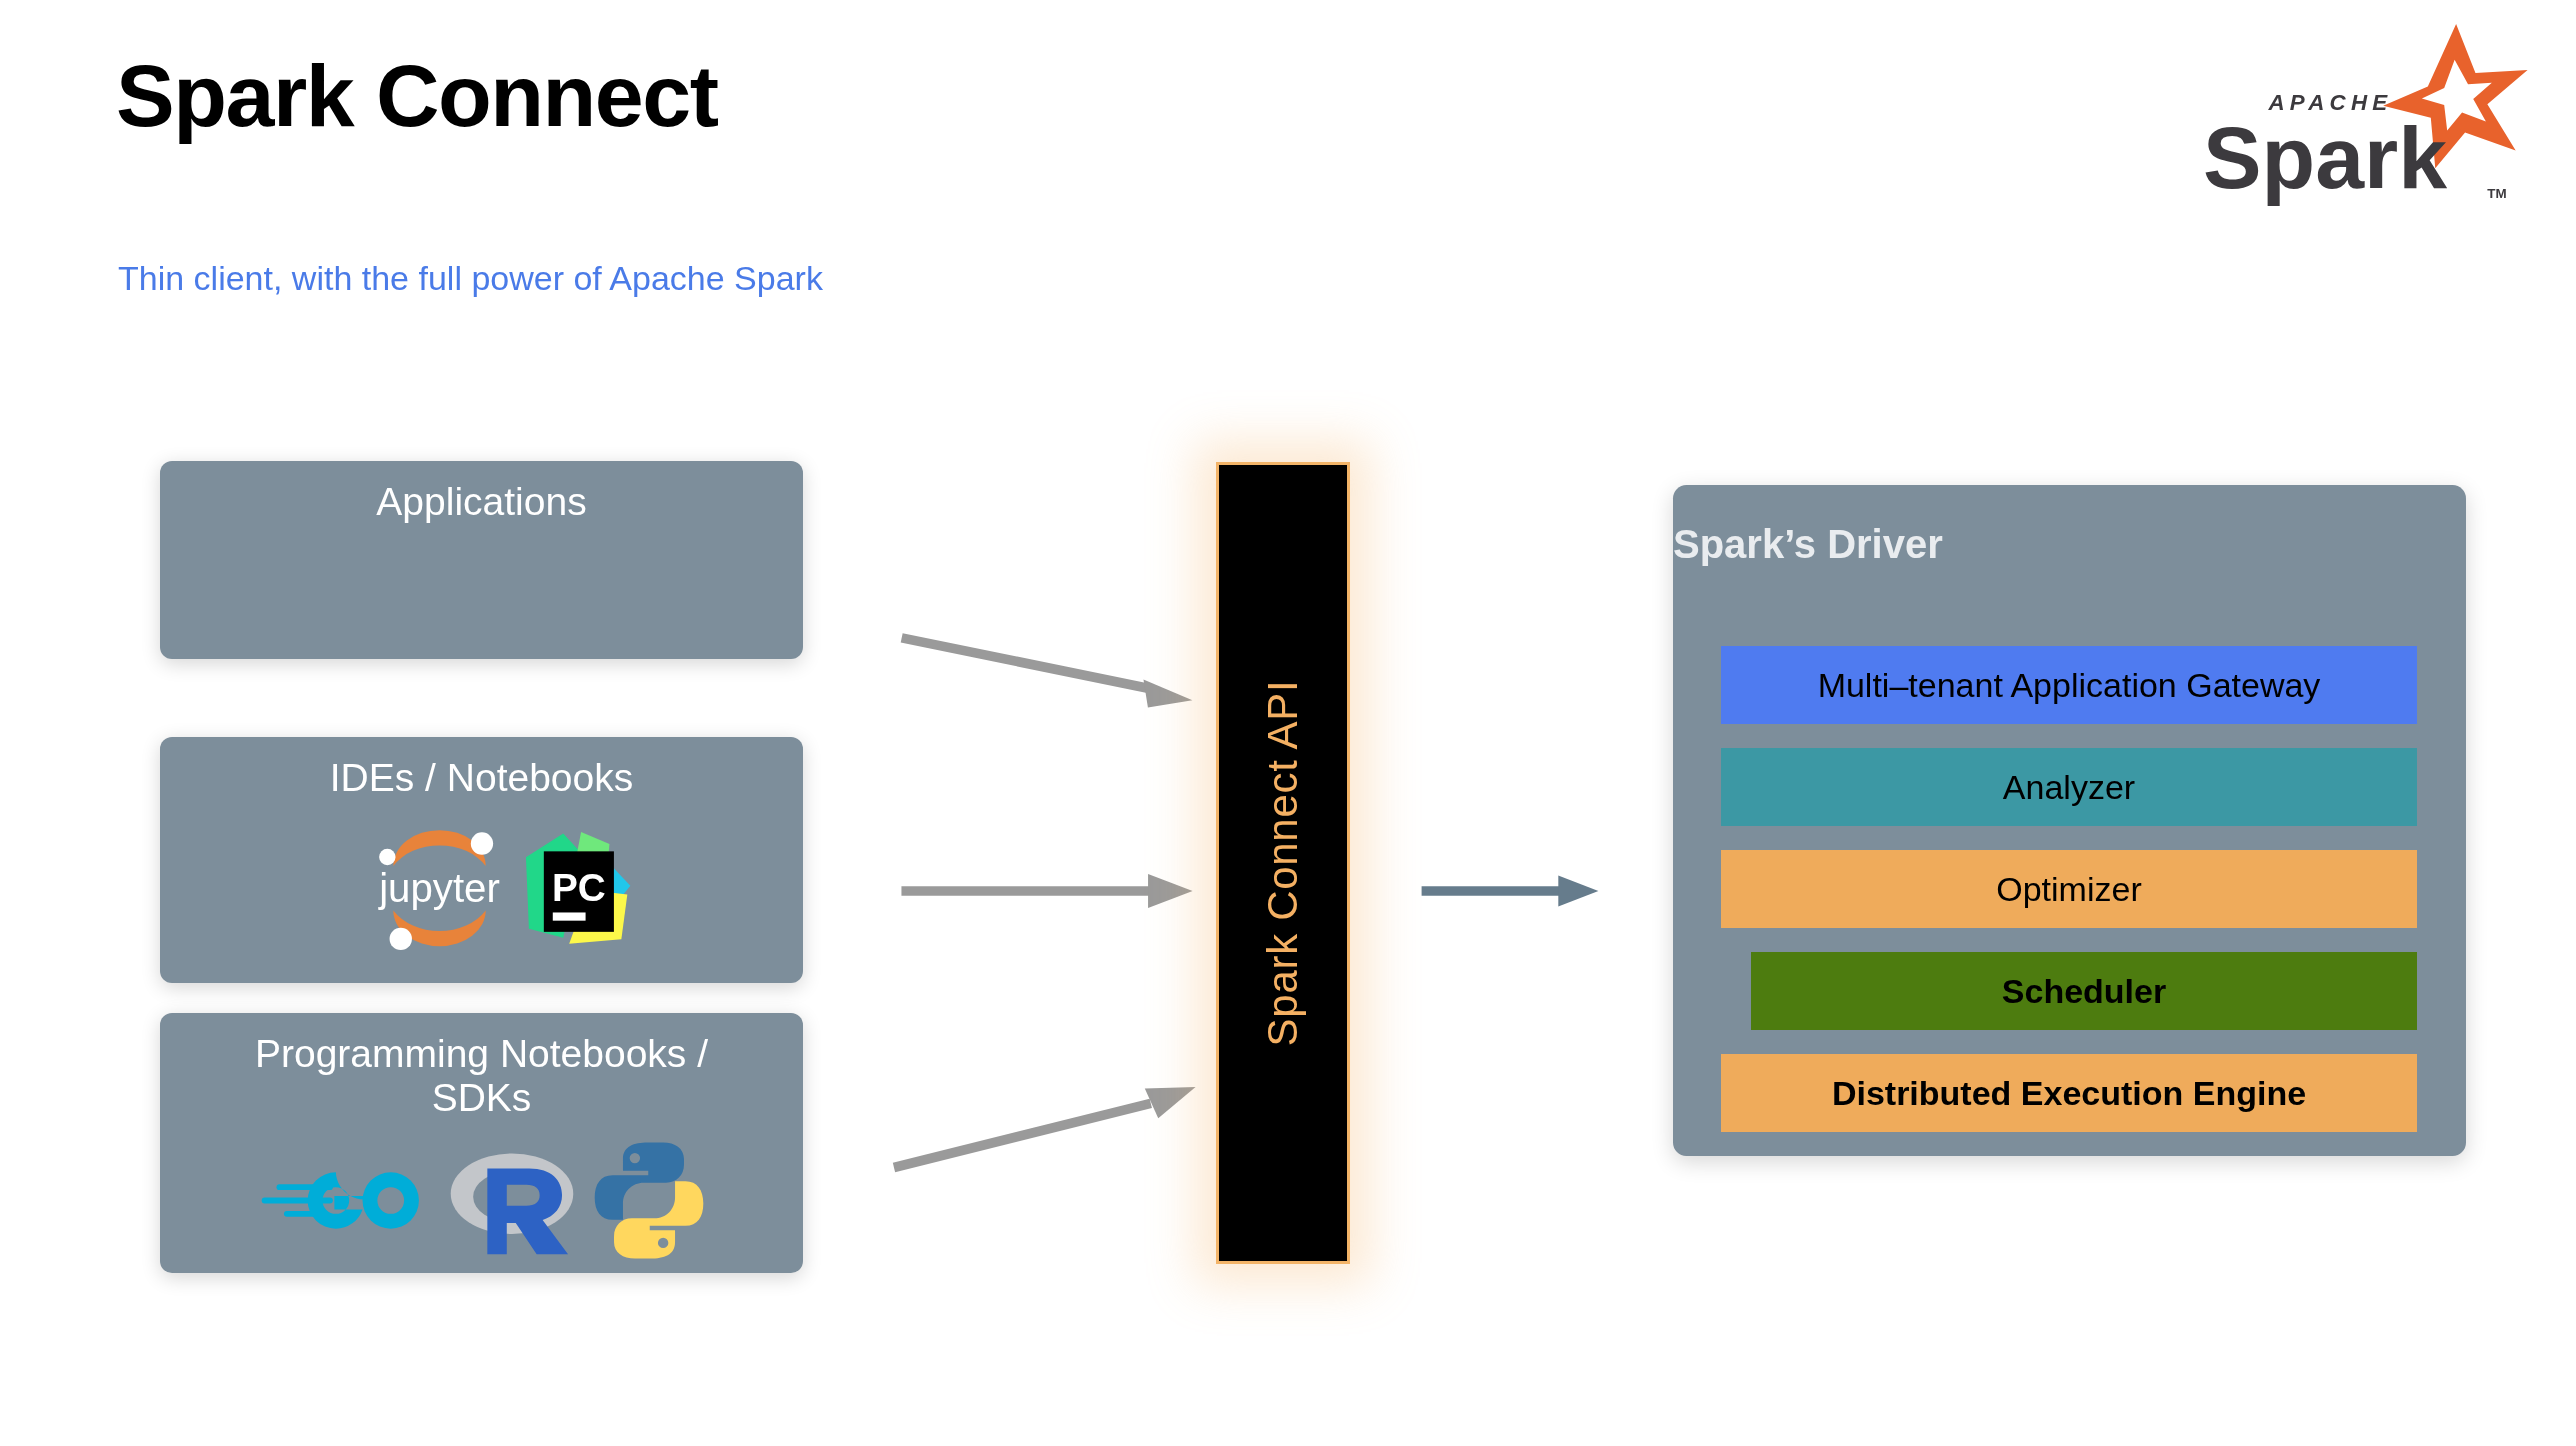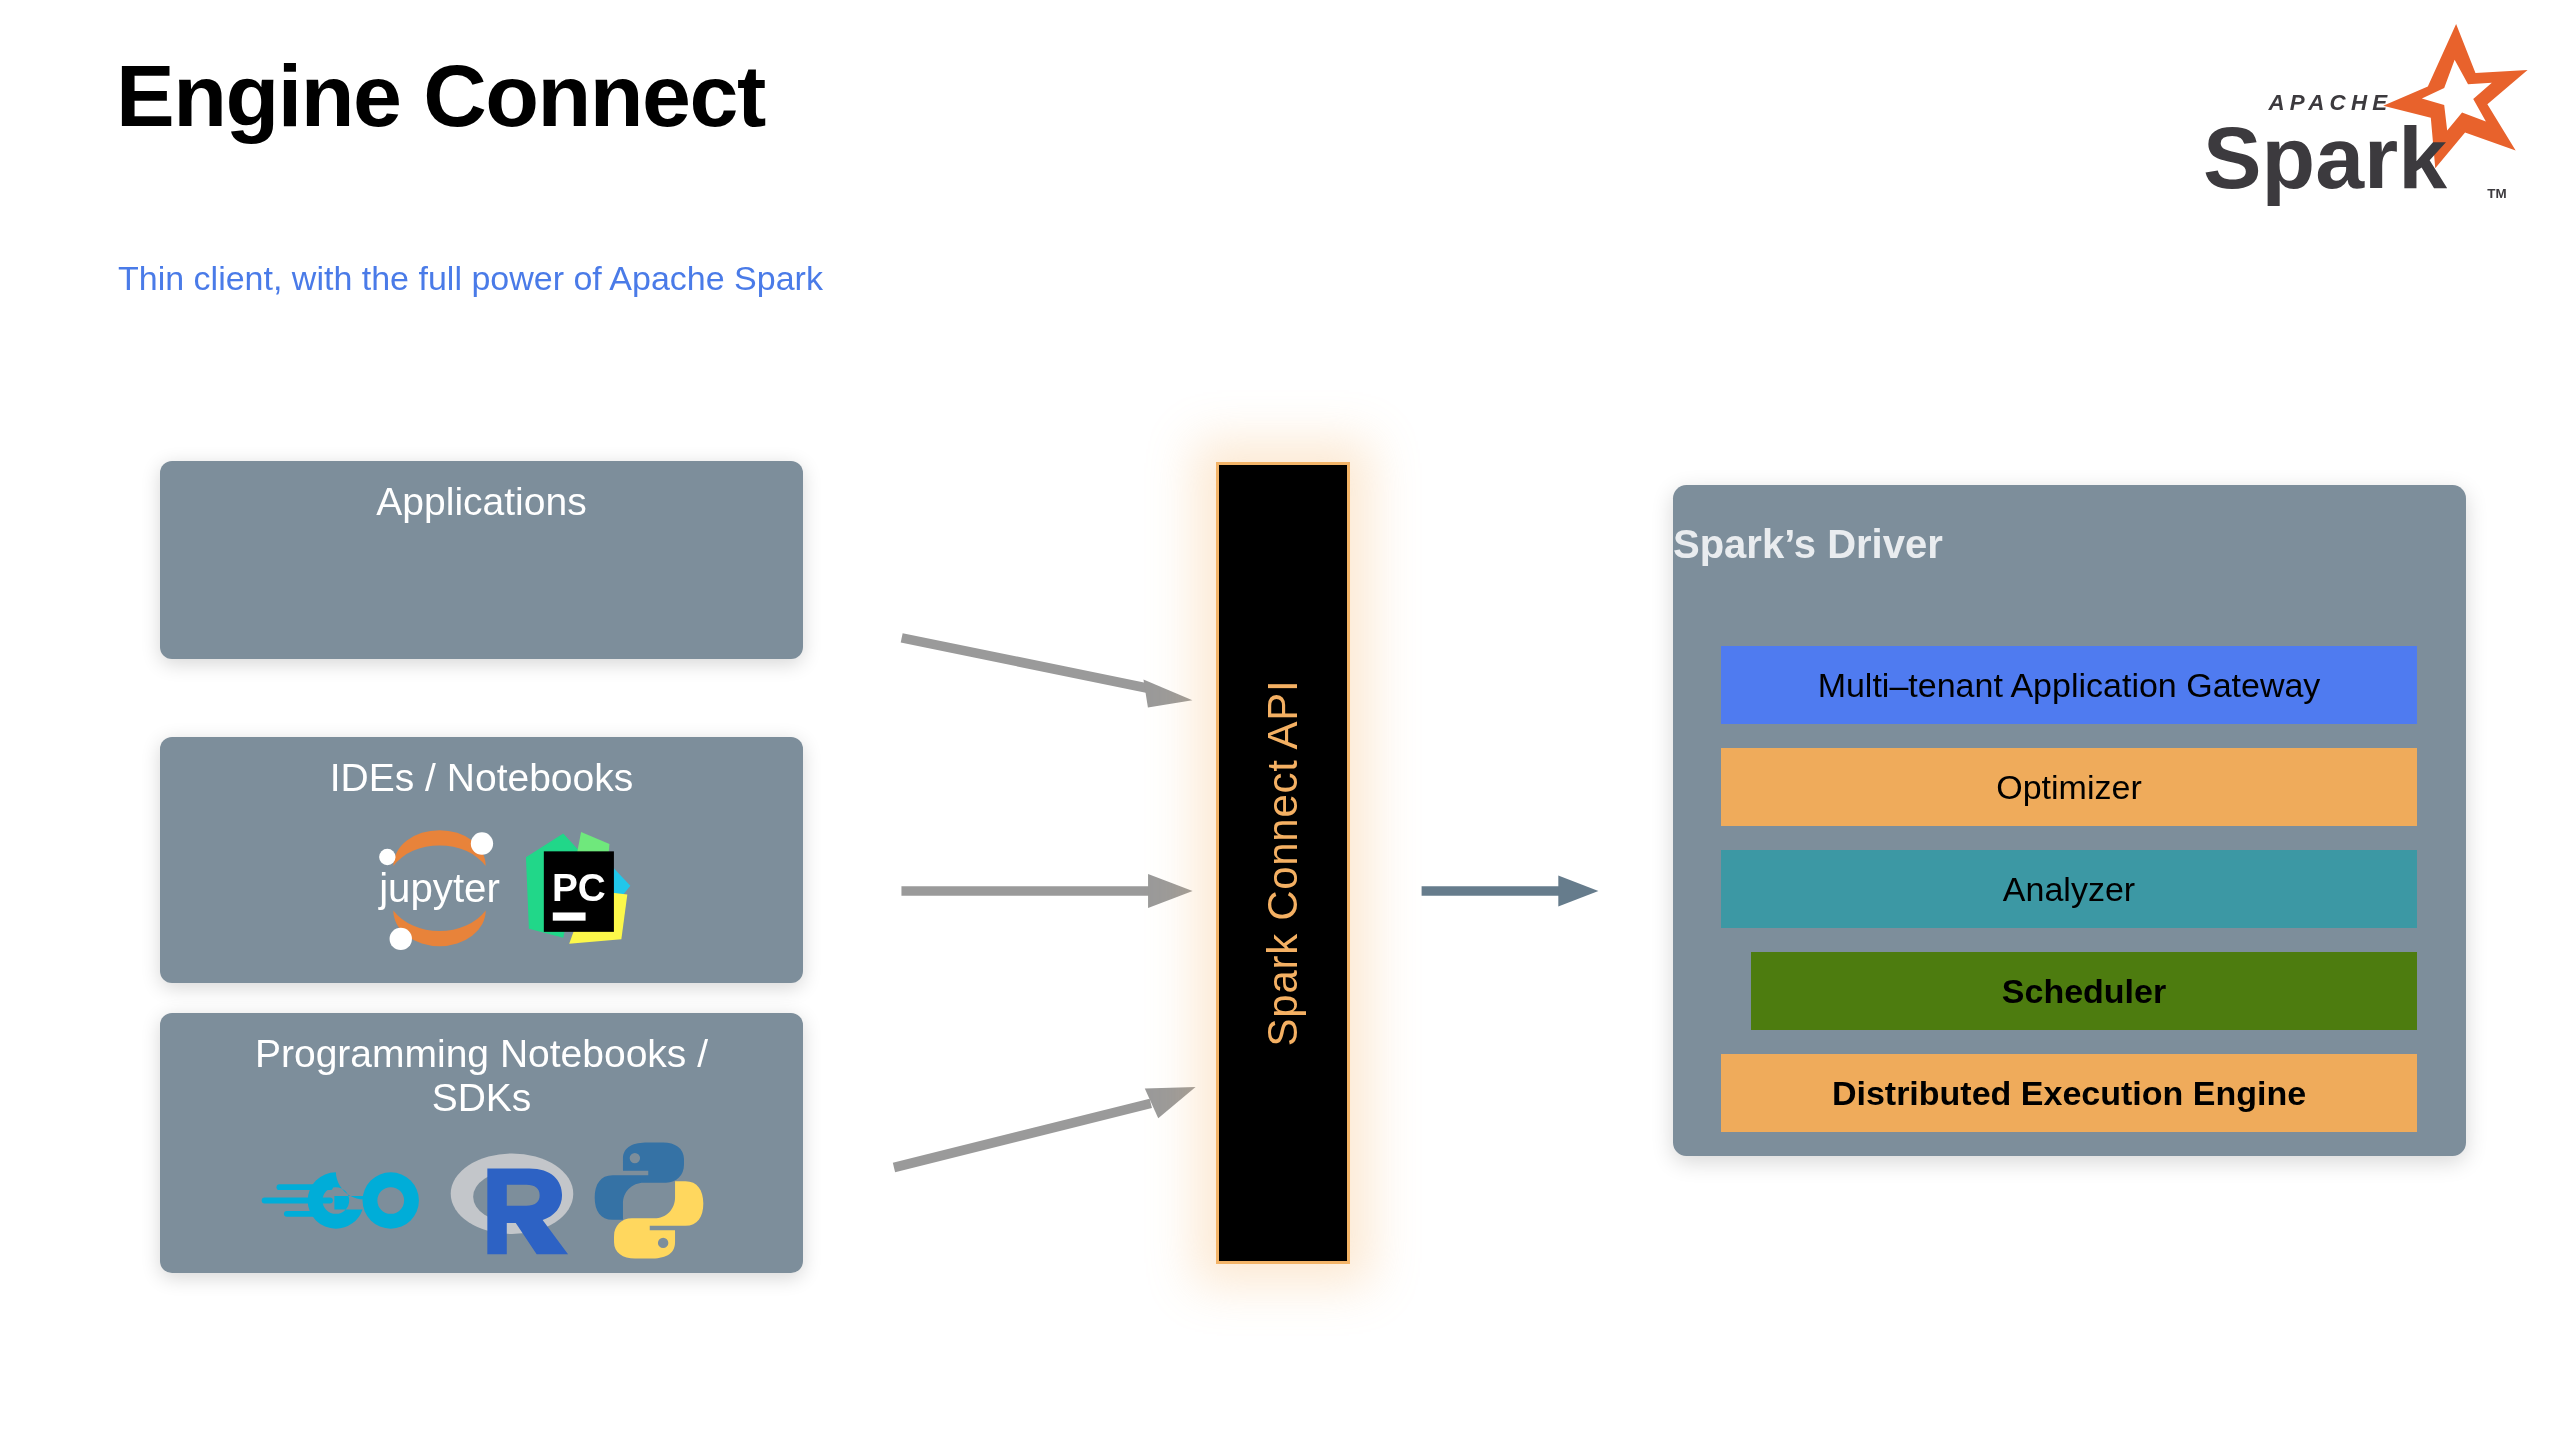--- a/index.html
+++ b/index.html
@@ -81,21 +81,21 @@
 
   
   .arrow-svg{ position:absolute; overflow:visible; }
 
   
   .mark{ display:block; }
 </style>
 </head>
 <body>
 
-<div class="slide-title">Engine Connect</div>
+<div class="slide-title">Spark Connect</div>
 <div class="slide-subtitle">Thin client, with the full power of Apache Spark</div>
 
 <div class="spark-logo">
   <svg viewBox="0 0 520 270" width="388" height="201">
 
     <path fill="#E8622C" d="M420 12 L446 78 L516 74 L462 120 L500 182 L432 158 L392 206 L386 138 L322 122 L382 96 Z
          M418 60 L404 98 L374 112 L404 121 L408 155 L428 131 L460 143 L443 113 L468 91 L436 93 Z" fill-rule="evenodd"></path>
 
     <text x="168" y="128" font-family="'Liberation Sans', sans-serif" font-size="30" font-weight="700" font-style="italic" letter-spacing="7" fill="#3C3A3E">APACHE</text>
 
@@ -195,26 +195,26 @@
 <div id="api-bar" style="background: rgb(0, 0, 0); border-color: rgb(243, 180, 104);">
   <div id="api-bar-label" style="color: rgb(244, 176, 99);">Spark Connect API</div>
 </div>
 
 <div id="driver-panel" style="background: rgb(125, 142, 155);">
   <div id="driver-title">Spark’s Driver</div>
   <div class="driver-rows">
     <div class="driver-row" style="background: rgb(79, 123, 240); color: #000000; font-weight: 400;">
       <span>Multi–tenant Application Gateway</span>
     </div>
+    <div class="driver-row" style="background: rgb(60, 152, 164); color: rgb(0, 0, 0); font-weight: 400;">
+      <span>Analyzer</span>
+    </div>
     <div class="driver-row" style="background: rgb(239, 171, 91); color: rgb(0, 0, 0); font-weight: 400;">
       <span>Optimizer</span>
     </div>
-    <div class="driver-row" style="background: rgb(60, 152, 164); color: rgb(0, 0, 0); font-weight: 400;">
-      <span>Analyzer</span>
-    </div>
     <div class="driver-row" style="background: #4d7c0f; color: rgb(0, 0, 0); font-weight: 700; margin-left: 30px;">
       <span>Scheduler</span>
     </div>
     <div class="driver-row" style="background: rgb(239, 171, 91); color: rgb(0, 0, 0); font-weight: 700;">
       <span>Distributed Execution Engine</span>
     </div>
   </div>
 </div>
 
 

